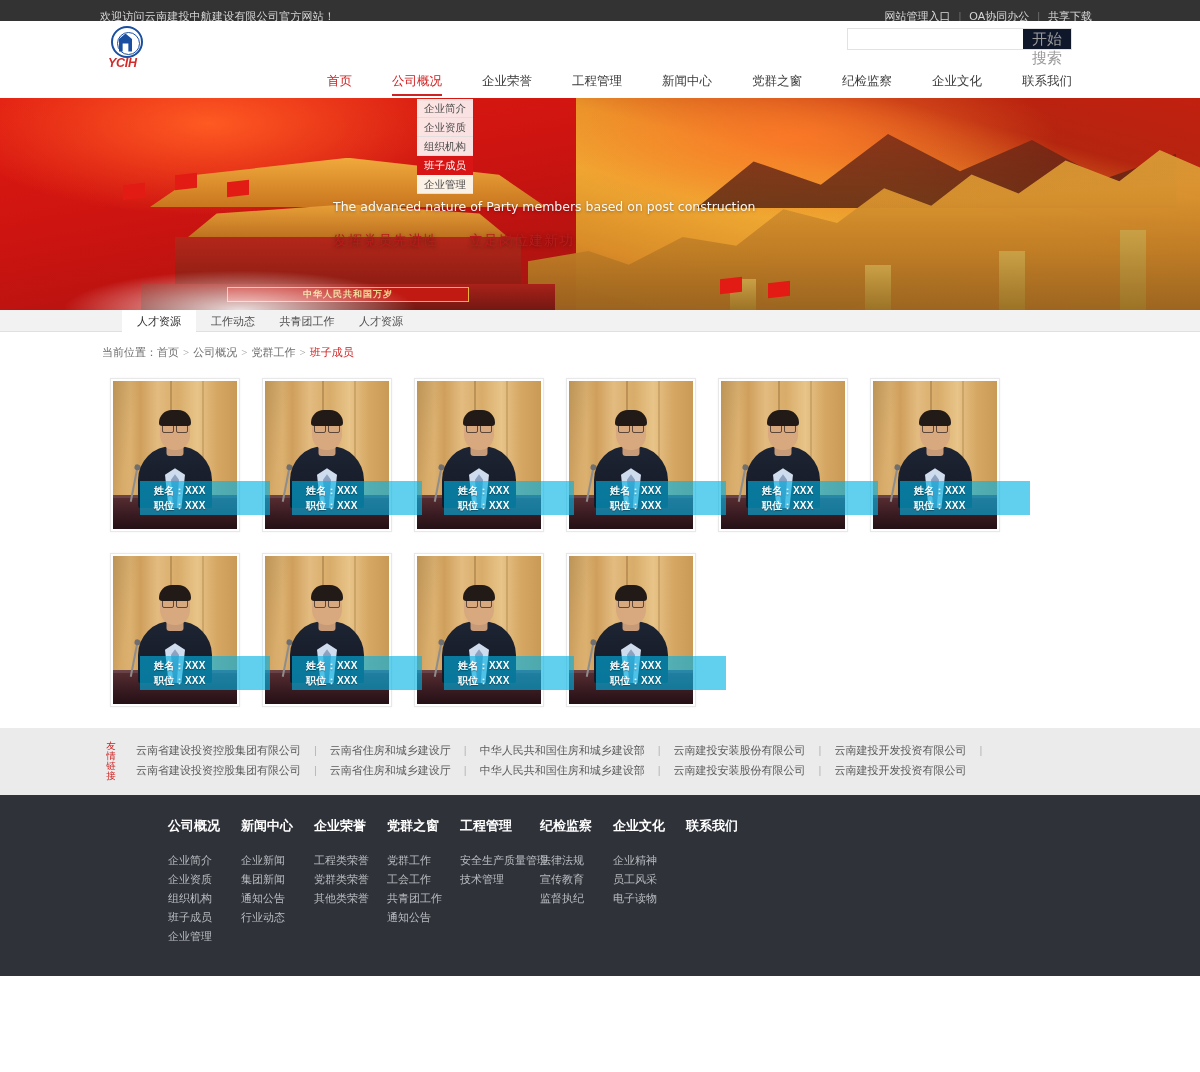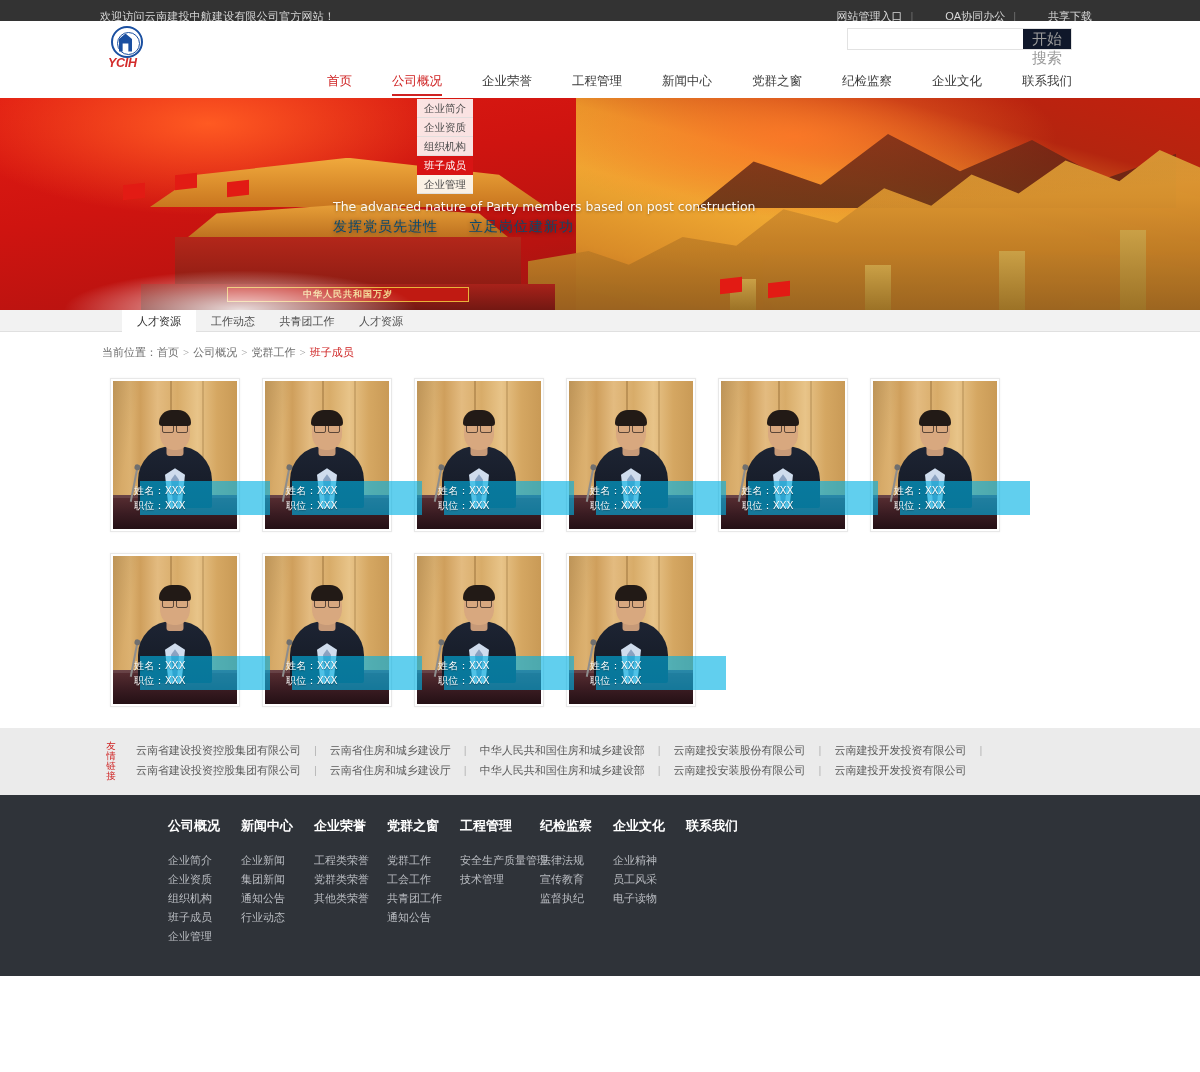--- a/index.html
+++ b/index.html
@@ -15,21 +15,21 @@
   .topbar {
     height: 21px; background: #333333; color: #cfcfcf;
     font-size: 11px; position: relative;
   }
   .topbar-inner {
     width: 1000px; margin: 0 auto; height: 32px;
     display: flex; align-items: center; justify-content: space-between;
   }
   .topbar-welcome { color: #d8d8d8; font-size: 11px; letter-spacing: .2px; }
   .topbar-links { display: flex; align-items: center; gap: 0px; font-size: 11px; }
-  .topbar-links a { color: #d8d8d8; text-decoration: none; padding: 0 8px; margin-left: 24px; }
+  .topbar-links a { color: #d8d8d8; text-decoration: none; padding: 0 8px; }
   .topbar-sep { color: #6d6d6d; }
 
   
   .header { height: 52px; background: #fff; position: relative; }
   .header-inner { width: 1000px; margin: 0 auto; height: 52px; position: relative; }
   .logo-wrap { position: absolute; left: 8px; top: 5px; display: flex; align-items: flex-start; }
   .logo-mark { position: relative; width: 44px; height: 44px; }
   .logo-circle {
     position: absolute; left: 3px; top: 0px; width: 32px; height: 32px;
     border-radius: 50%; border: 2.4px solid #1a4fa0; background: #fff;
@@ -179,21 +179,21 @@
     font-size: 20px; color: rgba(255,255,255,.92); line-height: 26px;
     font-family: "DejaVu Sans", sans-serif; font-weight: normal;
     text-shadow: 0 1px 3px rgba(0,0,0,.3);
   }
   .bt-en-sub {
     font-size: 12.5px; color: rgba(255,255,255,.95); line-height: 22px;
     font-family: "DejaVu Sans", sans-serif;
     text-shadow: 0 1px 3px rgba(0,0,0,.35);
   }
   .bt-cn {
-    margin-top: 0; font-size: 14px; color: #0c4a6e; letter-spacing: 1px;
+    margin-top: 14px; font-size: 14px; color: #b91c1c; letter-spacing: 1px;
     text-shadow: 0 1px 4px rgba(0,0,0,.45);
   }
   .bt-cn span { margin-right: 26px; }
 
   
   .tabstrip {
     height: 22px; background: #f2f2f2; border-bottom: 1px solid #e0e0e0;
     position: relative;
   }
   .tabstrip-inner {
@@ -302,23 +302,24 @@
     content:""; position:absolute; top:-4px; left:-2px; width:6px; height:6px;
     background:#6f6f6f; border-radius:50%;
   }
 
   .card-label {
     position: absolute; left: 30px; bottom: 17px; width: 130px; height: 34px;
     background: rgba(0,178,227,.62); z-index: 5;
     box-shadow: 0 0 0 0 transparent; pointer-events: none;
   }
   .card-label-text {
-    position: absolute; left: 24px; bottom: 19px; z-index: 7;
+    position: absolute; left: 44px; bottom: 19px; z-index: 7;
     color: #ffffff; font-size: 10px; line-height: 15px; white-space: nowrap;
     text-shadow: 0 1px 1px rgba(0,0,0,.35);
+    font-weight: bold;
   }
   .card-label-text div { letter-spacing: .3px; }
 
   
   .pager {
     width: 1000px; margin: 0 auto; padding: 14px 0 24px 0;
     display: flex; justify-content: flex-end; padding-right: 25px;
   }
   .pg {
     min-width: 18px; height: 19px; line-height: 19px; padding: 0 7px;

